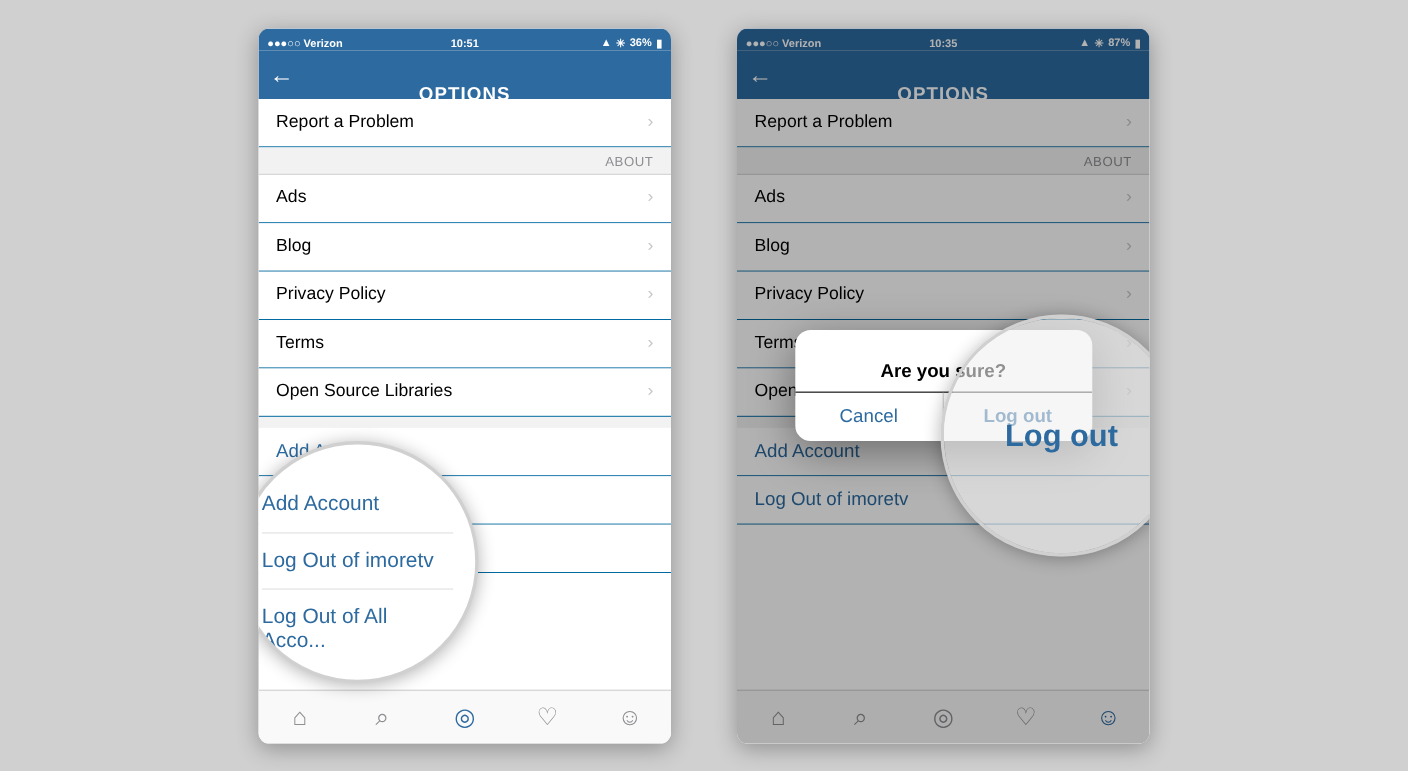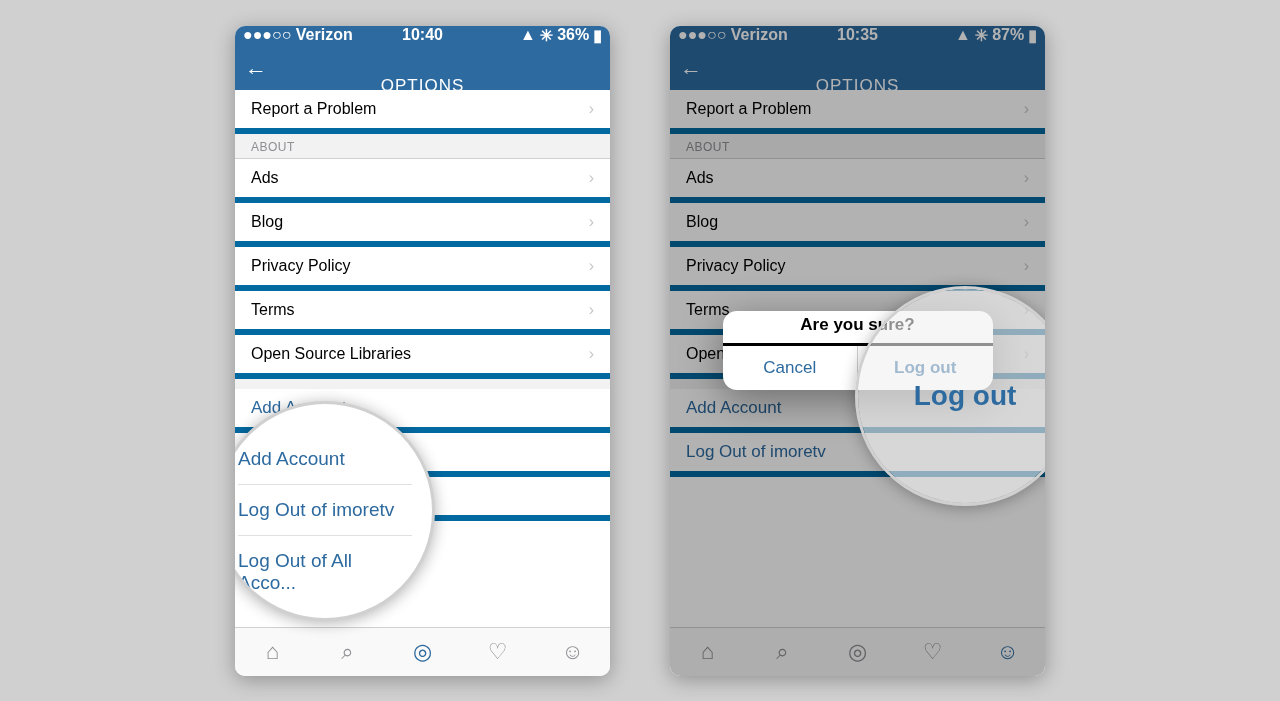--- a/index.html
+++ b/index.html
@@ -22,25 +22,25 @@
       border-radius: 10px;
       overflow: hidden;
       position: relative;
       box-shadow: 0 4px 20px rgba(0,0,0,0.3);
     }
 
     
     .status-bar {
       background: #2d6a9f;
       color: #fff;
-      font-size: 16px;
+      font-size: 10px;
       font-weight: 600;
       height: 20px;
       display: flex;
-      align-items: flex-start;
+      align-items: flex-end;
       justify-content: space-between;
       padding: 0 8px;
     }
     .status-bar .left { display: flex; align-items: center; gap: 4px; }
     .status-bar .center { position: absolute; left: 50%; transform: translateX(-50%); }
     .status-bar .right { display: flex; align-items: center; gap: 4px; margin-left: auto; }
 
     
     .nav-bar {
       background: #2d6a9f;
@@ -53,40 +53,41 @@
     .nav-bar .back-btn {
       position: absolute;
       left: 10px;
       color: #fff;
       font-size: 22px;
       cursor: pointer;
     }
     .nav-bar .title {
       color: #fff;
       font-size: 17px;
-      font-weight: 400;
+      font-weight: 700;
       letter-spacing: 1px;
       margin-top: 36px;
     }
     .section-header {
       background: #f2f2f2;
       color: #8e8e93;
       font-size: 12px;
       font-weight: 500;
       letter-spacing: 0.5px;
       padding: 6px 16px 4px;
       border-bottom: 1px solid #d0d0d0;
+      text-align: right;
     }
     .list-item {
       display: flex;
       align-items: center;
       justify-content: space-between;
       padding: 0 16px;
       height: 44px;
-      border-bottom: 6px solid #0369a1;
+      border-bottom: 1px solid #0369a1;
       background: #fff;
       cursor: pointer;
     }
     .list-item .item-label {
       font-size: 16px;
       color: #000;
     }
     .list-item .chevron {
       color: #c7c7cc;
       font-size: 16px;
@@ -169,26 +170,26 @@
       background: #fff;
       border-radius: 14px;
       width: 270px;
       overflow: hidden;
       box-shadow: 0 10px 40px rgba(0,0,0,0.4);
     }
     .dialog-box .dialog-title {
       text-align: center;
       font-size: 17px;
       font-weight: 600;
-      padding: 4px 20px 8px;
+      padding: 28px 20px 8px;
       color: #000;
     }
     .dialog-box .dialog-buttons {
       display: flex;
-      border-top: 3px solid #000000;
+      border-top: 1px solid #000000;
     }
     .dialog-box .dialog-btn {
       flex: 1;
       padding: 12px;
       text-align: center;
       font-size: 17px;
       color: #2d6a9f;
       cursor: pointer;
     }
     .dialog-box .dialog-btn.bold {
@@ -235,21 +236,21 @@
       overflow: hidden;
     }
   </style>
 </head>
 <body>
 
 <div class="phone">
 
   <div class="status-bar">
     <span class="left">●●●○○ Verizon</span>
-    <span class="center">10:40</span>
+    <span class="center">10:51</span>
     <span class="right">
       <span>▲</span>
       <span>✳</span>
       <span>36%</span>
       <span>▮</span>
     </span>
   </div>
 
   <div class="nav-bar">
     <span class="back-btn">←</span>

